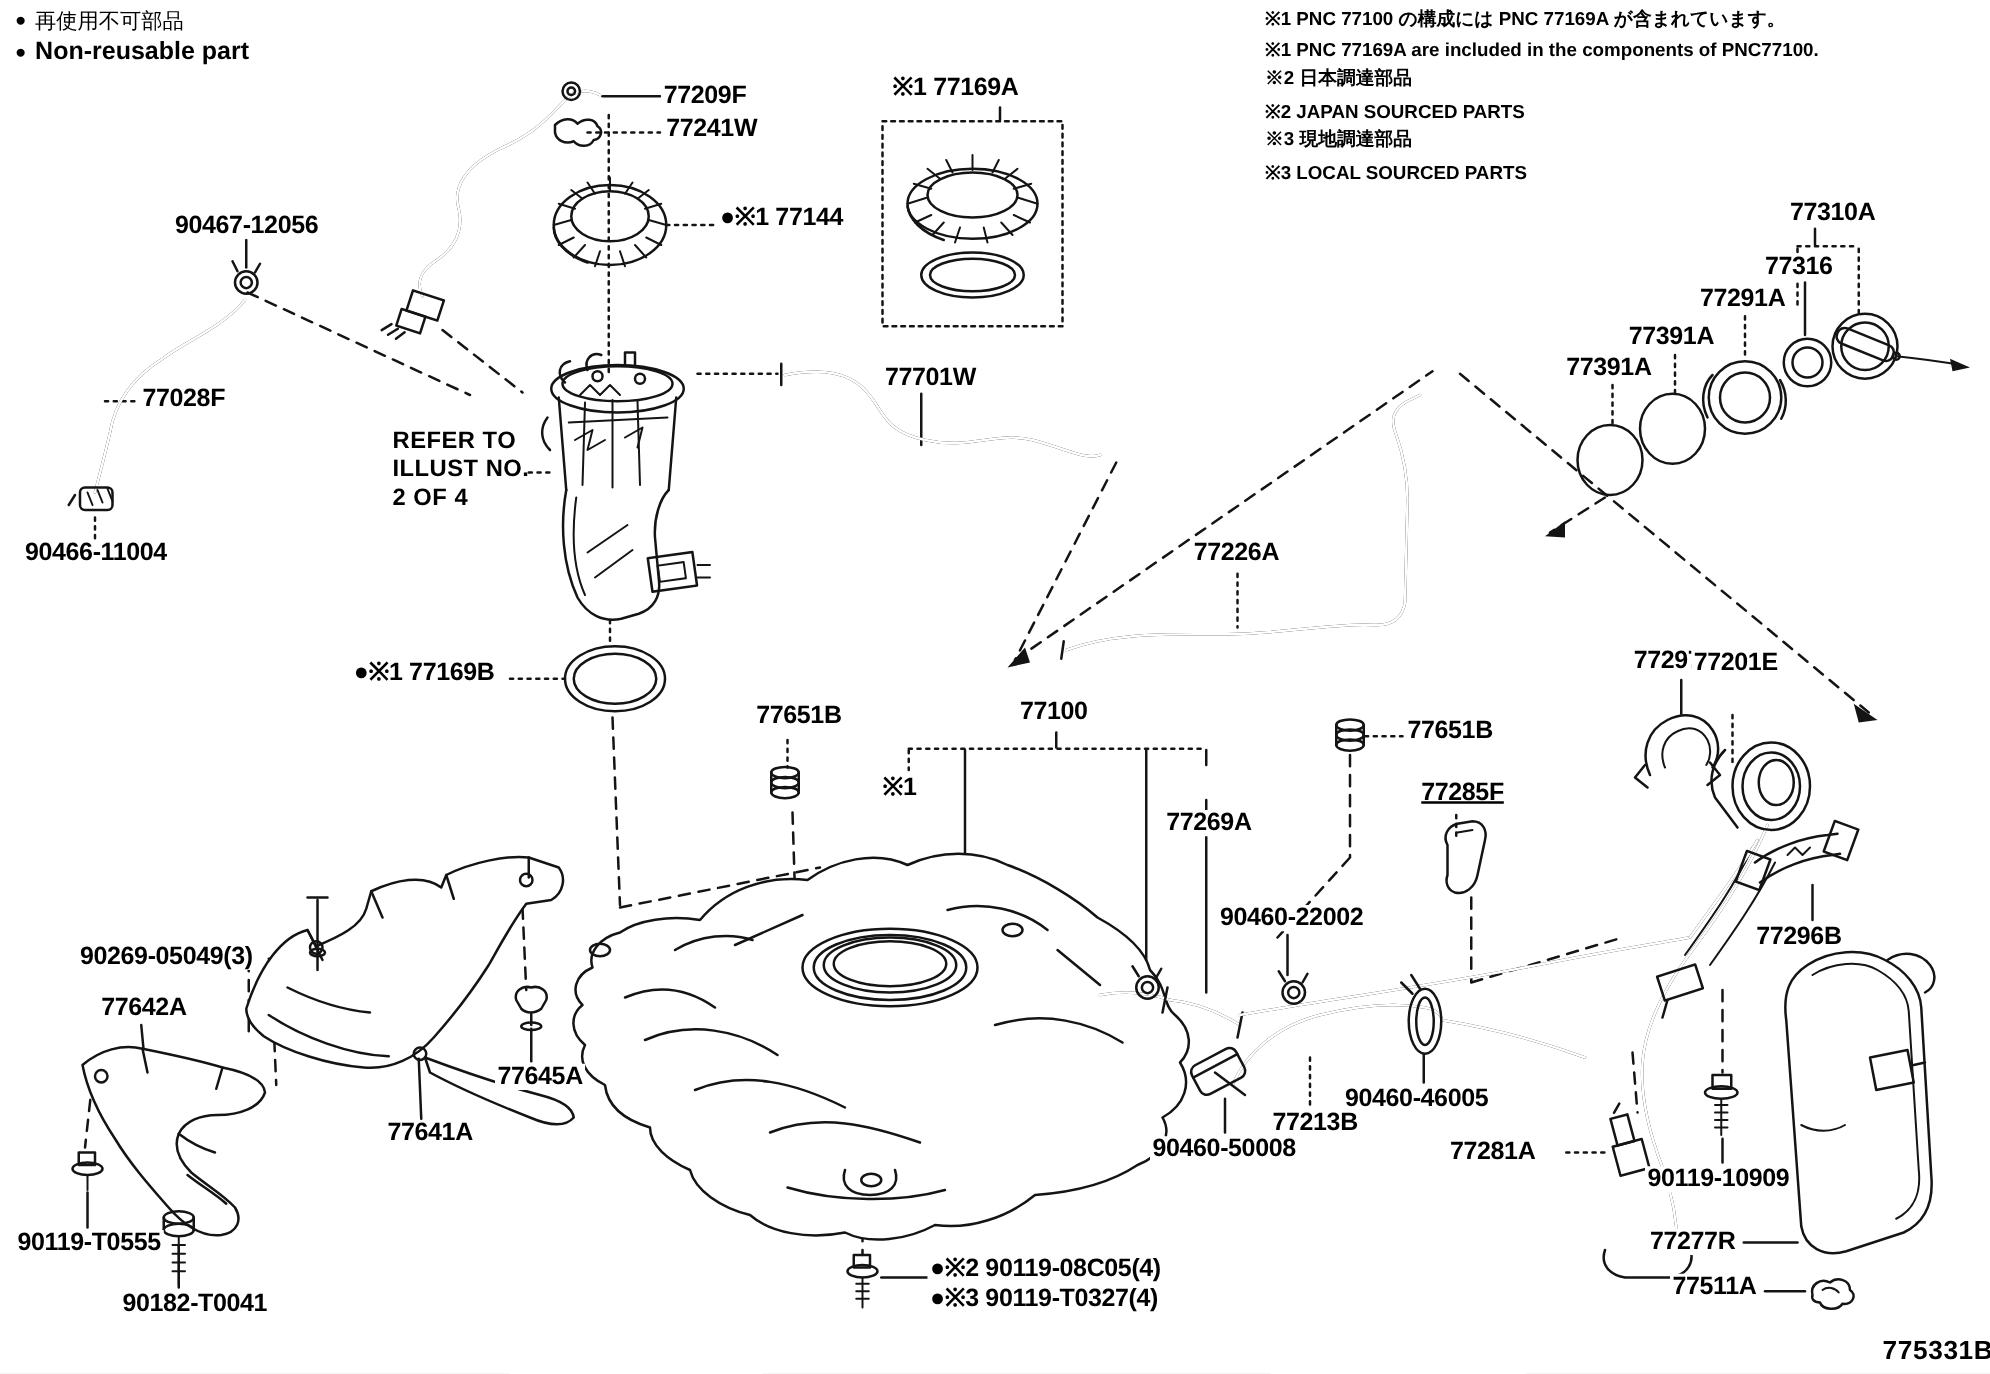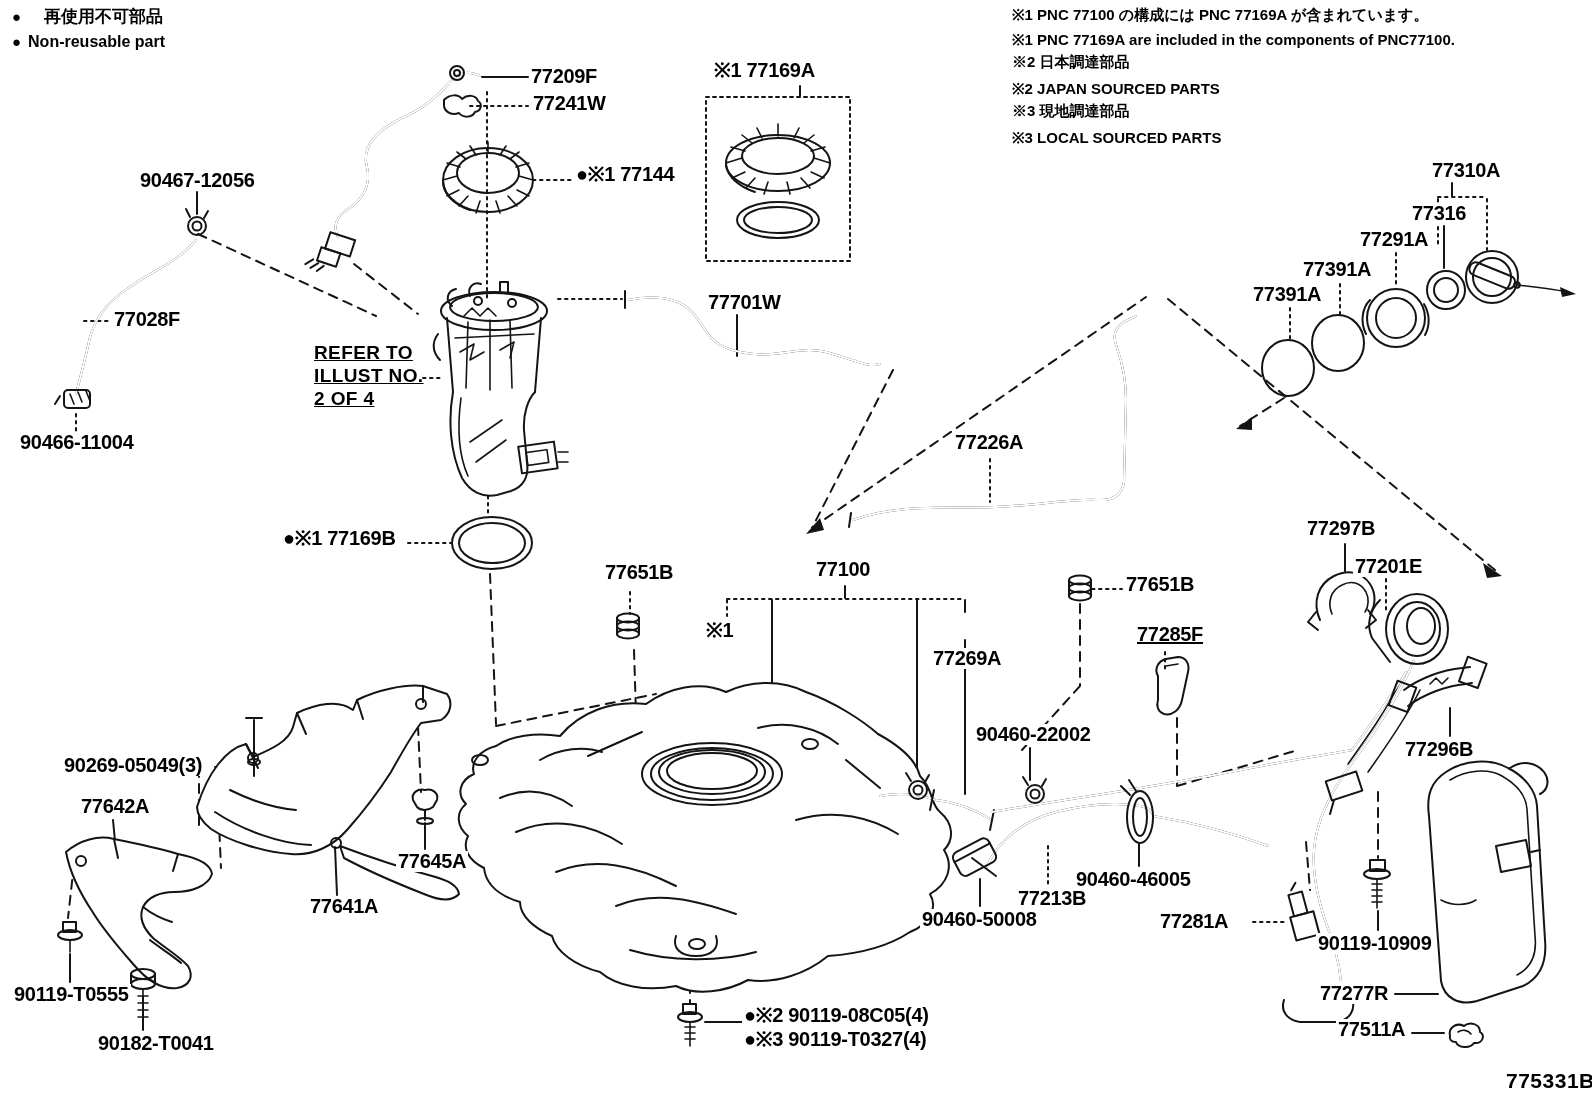--- a/index.html
+++ b/index.html
@@ -9,25 +9,25 @@
   #art path,#art ellipse,#art circle,#art rect,#art line{stroke:#141414;fill:none;stroke-width:2;stroke-linecap:round;stroke-linejoin:round;}
   #art .tw{stroke:#ffffff !important;}
   #art .fw{fill:#ffffff;}
   #art .fb{fill:#141414;stroke:none;}
   #art .thin{stroke-width:1.6;}
   .part-label{position:absolute;font-weight:700;font-size:20px;line-height:1.05;letter-spacing:-0.3px;
               white-space:pre;background:#fff;padding:0 2px;transform:translateX(-2px);}
   #legend{position:absolute;left:12px;top:4px;}
   .legend-row{display:flex;align-items:center;gap:7px;height:25px;}
   .legend-bullet{font-size:15px;line-height:1;}
-  .legend-ja{font-size:17px;font-weight:700;margin-left:16px;}
-  .legend-en{font-size:16px;font-weight:700;}
+  .legend-ja{font-size:17px;font-weight:400;}
+  .legend-en{font-size:20px;font-weight:700;}
   #notes{position:absolute;left:1012px;top:4px;}
   .note-line{font-size:15px;font-weight:600;height:24.5px;white-space:pre;}
-  #refer{position:absolute;left:314px;top:341px;font-size:19px;font-weight:600;line-height:23px;letter-spacing:0.4px;text-decoration:underline;}
+  #refer{position:absolute;left:314px;top:341px;font-size:19px;font-weight:600;line-height:23px;letter-spacing:0.4px;}
   #diagram-code{position:absolute;left:1506px;top:1069px;font-size:21px;font-weight:700;letter-spacing:0.5px;}
 </style>
 </head>
 <body>
 
 <div id="stage">
 
   <svg id="art" width="1592" height="1099" viewBox="0 0 1592 1099">
 
     <g stroke-dasharray="9,7">
@@ -388,21 +388,21 @@
       <div class="part-label" style="left: 1253px; top: 284px;">77391A</div>
       <div class="part-label" style="left: 955px; top: 432px;">77226A</div>
       <div class="part-label" style="left: 283px; top: 528px;">●※1 77169B</div>
       <div class="part-label" style="left: 605px; top: 562px;">77651B</div>
       <div class="part-label" style="left: 816px; top: 559px;">77100</div>
       <div class="part-label" style="left: 706px; top: 620px;">※1</div>
       <div class="part-label" style="left: 933px; top: 613px; margin-top: 35px;">77269A</div>
       <div class="part-label" style="left: 1126px; top: 574px;">77651B</div>
       <div class="part-label" style="left: 1137px; top: 624px; text-decoration: underline;">77285F</div>
       <div class="part-label" style="left: 1307px; top: 518px;">77297B</div>
-      <div class="part-label" style="left: 1355px; top: 556px;">77201E</div>
+      <div class="part-label" style="left: 1355px; top: 520px;">77201E</div>
       <div class="part-label" style="left: 976px; top: 724px;">90460-22002</div>
       <div class="part-label" style="left: 64px; top: 755px;">90269-05049(3)</div>
       <div class="part-label" style="left: 81px; top: 796px;">77642A</div>
       <div class="part-label" style="left: 398px; top: 851px;">77645A</div>
       <div class="part-label" style="left: 310px; top: 896px;">77641A</div>
       <div class="part-label" style="left: 1076px; top: 869px;">90460-46005</div>
       <div class="part-label" style="left: 1018px; top: 888px;">77213B</div>
       <div class="part-label" style="left: 922px; top: 909px;">90460-50008</div>
       <div class="part-label" style="left: 1160px; top: 911px;">77281A</div>
       <div class="part-label" style="left: 1318px; top: 933px;">90119-10909</div>

